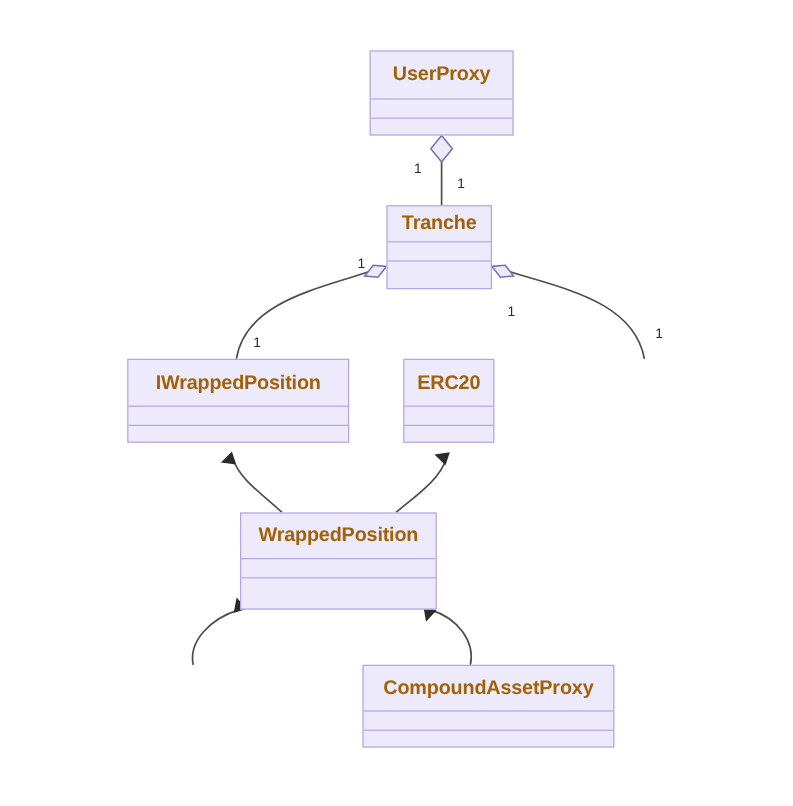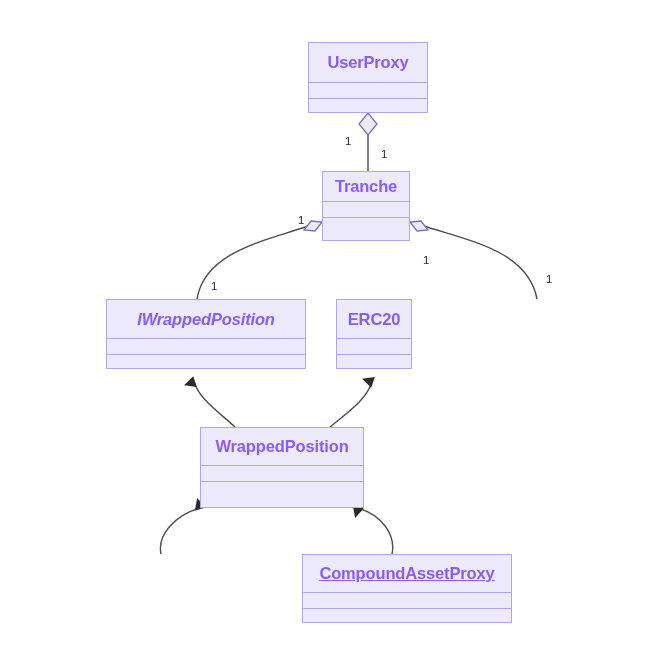--- a/index.html
+++ b/index.html
@@ -30,21 +30,21 @@
     background: #ECEAFB;
     border: 1.3px solid #B3A4E6;
     display: flex;
     flex-direction: column;
   }
   .uml-title {
     box-sizing: border-box;
     display: flex;
     align-items: center;
     justify-content: center;
-    color: #8b5cf6;
+    color: #a16207;
     font-weight: bold;
     font-size: 16.5px;
     letter-spacing: -0.15px;
     white-space: nowrap;
     border-bottom: 1.3px solid #B3A4E6;
   }
   .uml-attrs {
     box-sizing: border-box;
     border-bottom: 1.3px solid #B3A4E6;
   }
@@ -110,42 +110,42 @@
     <div class="uml-attrs" style="height:16px;"></div>
     <div class="uml-methods"></div>
   </div>
 
   <div class="uml-class" style="left:322px; top:171px; width:88px; height:70px;">
     <div class="uml-title" style="height:30px;">Tranche</div>
     <div class="uml-attrs" style="height:16px;"></div>
     <div class="uml-methods"></div>
   </div>
 
-  <div class="uml-class" style="left:106px; top:299px; width:200px; height:70px;font-style:italic;">
+  <div class="uml-class" style="left:106px; top:299px; width:185px; height:70px;">
     <div class="uml-title" style="height:39px;">IWrappedPosition</div>
     <div class="uml-attrs" style="height:16px;"></div>
     <div class="uml-methods"></div>
   </div>
 
   <div class="uml-class" style="left:336px; top:299px; width:76px; height:70px;">
     <div class="uml-title" style="height:39px;">ERC20</div>
     <div class="uml-attrs" style="height:16px;"></div>
     <div class="uml-methods"></div>
   </div>
 
 
   <div class="uml-class" style="left:200px; top:427px; width:164px; height:81px;">
     <div class="uml-title" style="height:38px;">WrappedPosition</div>
     <div class="uml-attrs" style="height:16px;"></div>
     <div class="uml-methods"></div>
   </div>
 
 
   <div class="uml-class" style="left:302px; top:554px; width:210px; height:69px;">
-    <div class="uml-title" style="height:38px;text-decoration:underline;">CompoundAssetProxy</div>
+    <div class="uml-title" style="height:38px;">CompoundAssetProxy</div>
     <div class="uml-attrs" style="height:16px;"></div>
     <div class="uml-methods"></div>
   </div>
 
   <span class="mult-label" style="left:345px; top:136px;">1</span>
   <span class="mult-label" style="left:381px; top:149px;">1</span>
   <span class="mult-label" style="left:298px; top:215px;">1</span>
   <span class="mult-label" style="left:211px; top:281px;">1</span>
   <span class="mult-label" style="left:423px; top:255px;">1</span>
   <span class="mult-label" style="left:546px; top:274px;">1</span>

